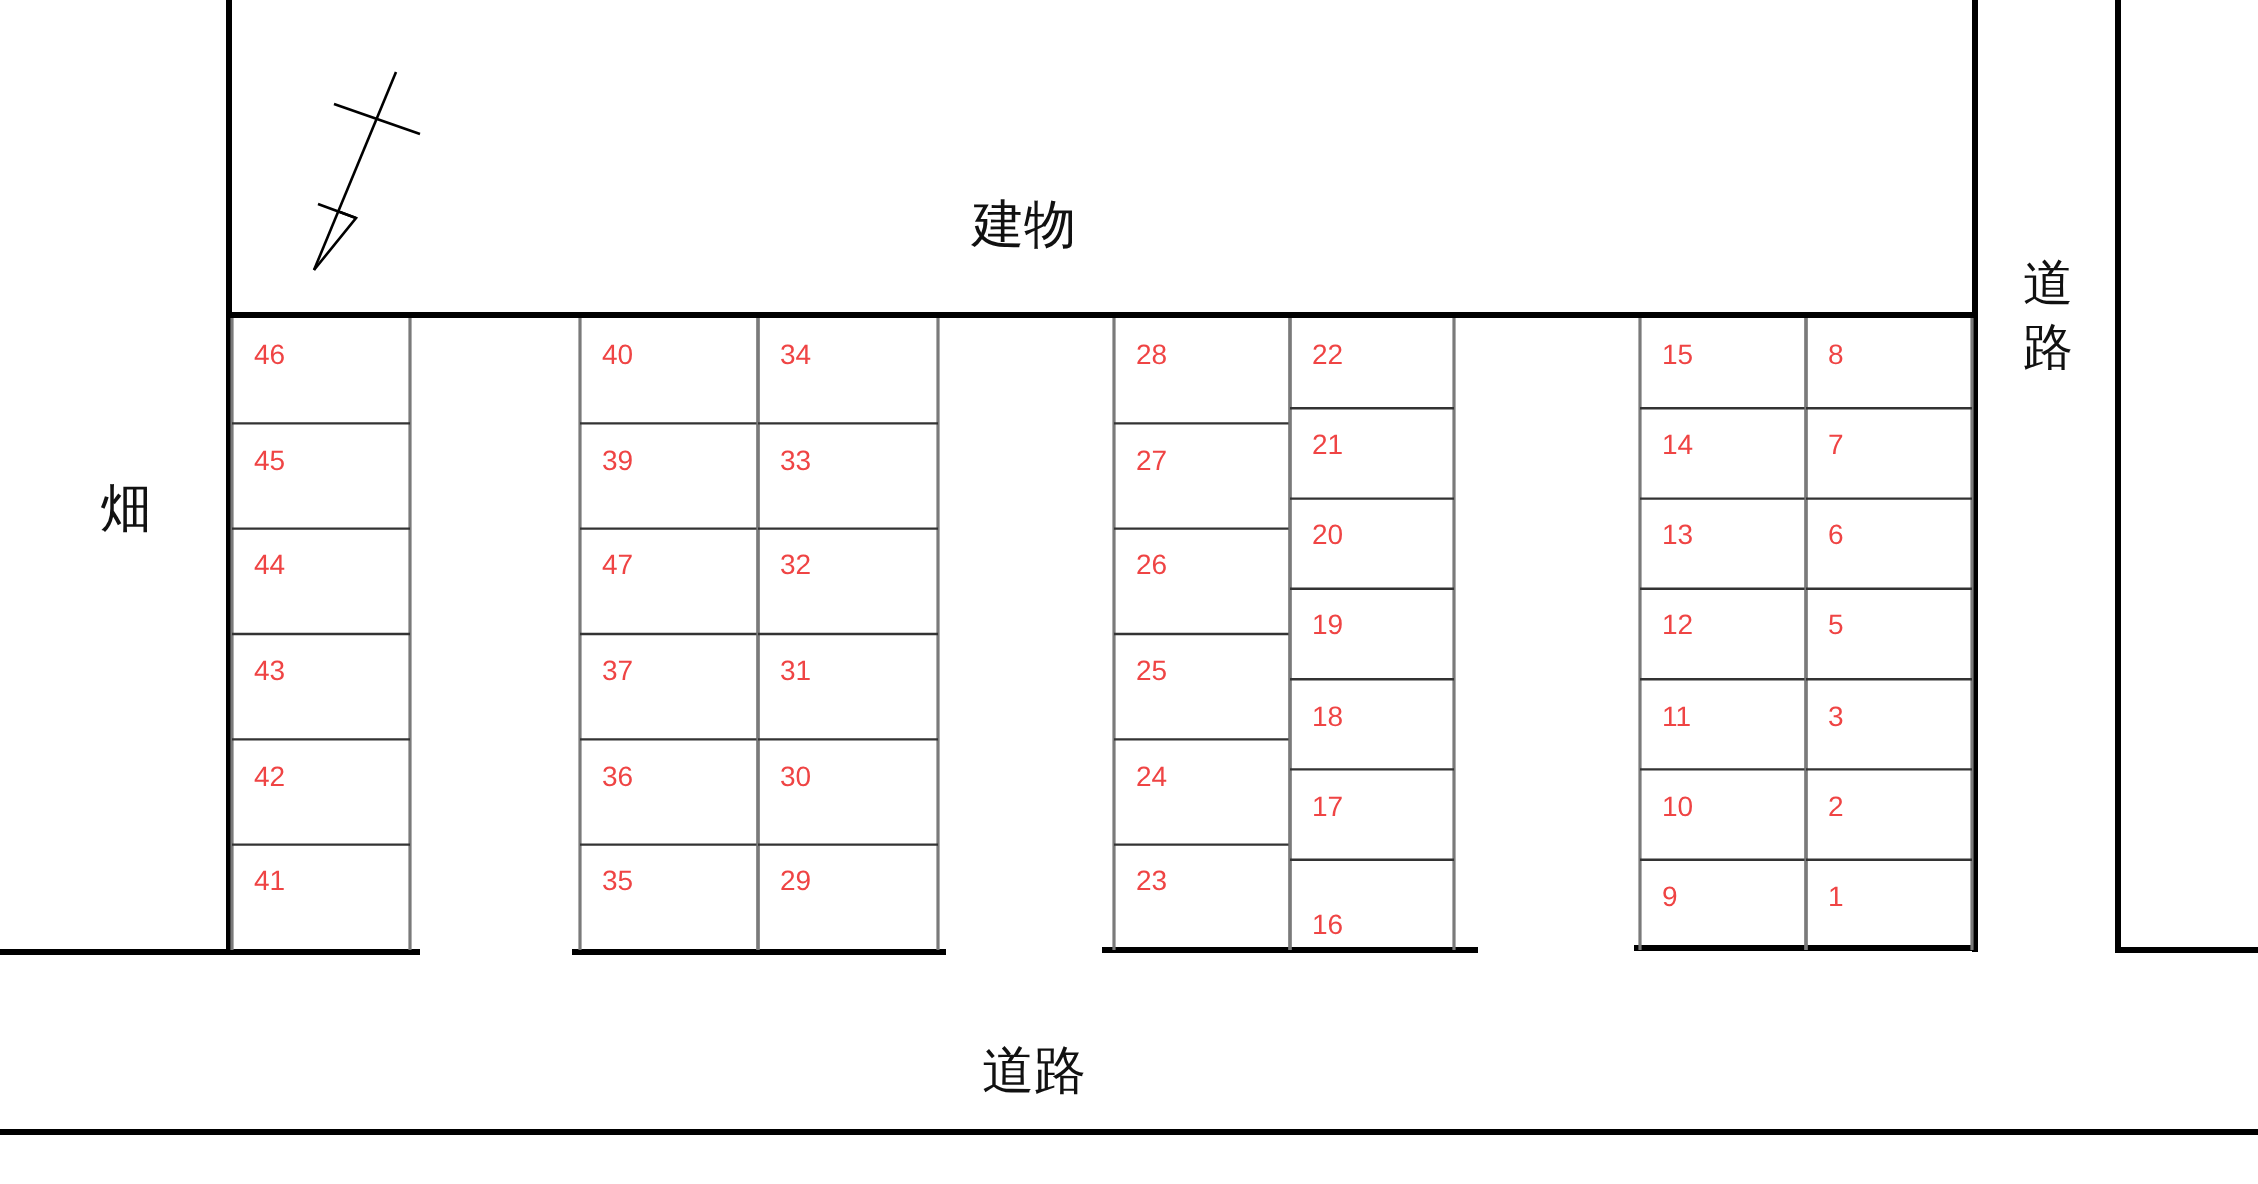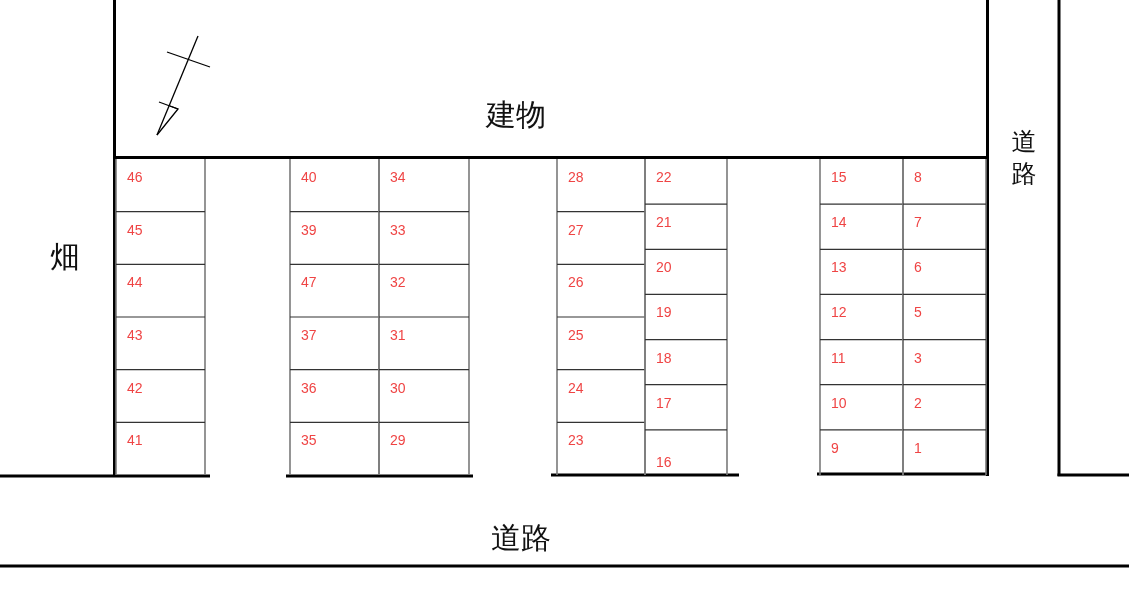--- a/index.html
+++ b/index.html
@@ -3,21 +3,21 @@
   <meta charset="utf-8">
   <style>
     html, body { margin: 0; padding: 0; background: #ffffff; }
     body { width: 1129px; height: 592px; position: relative; overflow: hidden;
            font-family: "DejaVu Sans", "Liberation Sans", sans-serif; }
     #canvas { position: absolute; left: 0; top: 0; width: 1129px; height: 592px; }
     .thick { stroke: #000; stroke-width: 3; fill: none; }
     .thin { stroke: #000; stroke-width: 1.3; fill: none; }
     .grid { stroke: #7a7a7a; stroke-width: 1.6; fill: none; }
     .hline { stroke: #333; stroke-width: 1.2; }
-    .label { position: absolute; font-size: 30px; color: #111;
+    .label { position: absolute; font-size: 26px; color: #111;
              font-family: "DejaVu Sans", sans-serif; line-height: 1; }
     .vlabel { position: absolute; font-size: 25px; color: #111; width: 28px;
               line-height: 32px; text-align: center;
               font-family: "DejaVu Sans", sans-serif; }
     .spot { position: absolute; box-sizing: border-box; }
     .spot-num { position: absolute; left: 11px; top: 10px; font-size: 14px; color: #ef4444;
                 font-family: "Liberation Sans", sans-serif; }
   </style>
 </head>
 <body>

